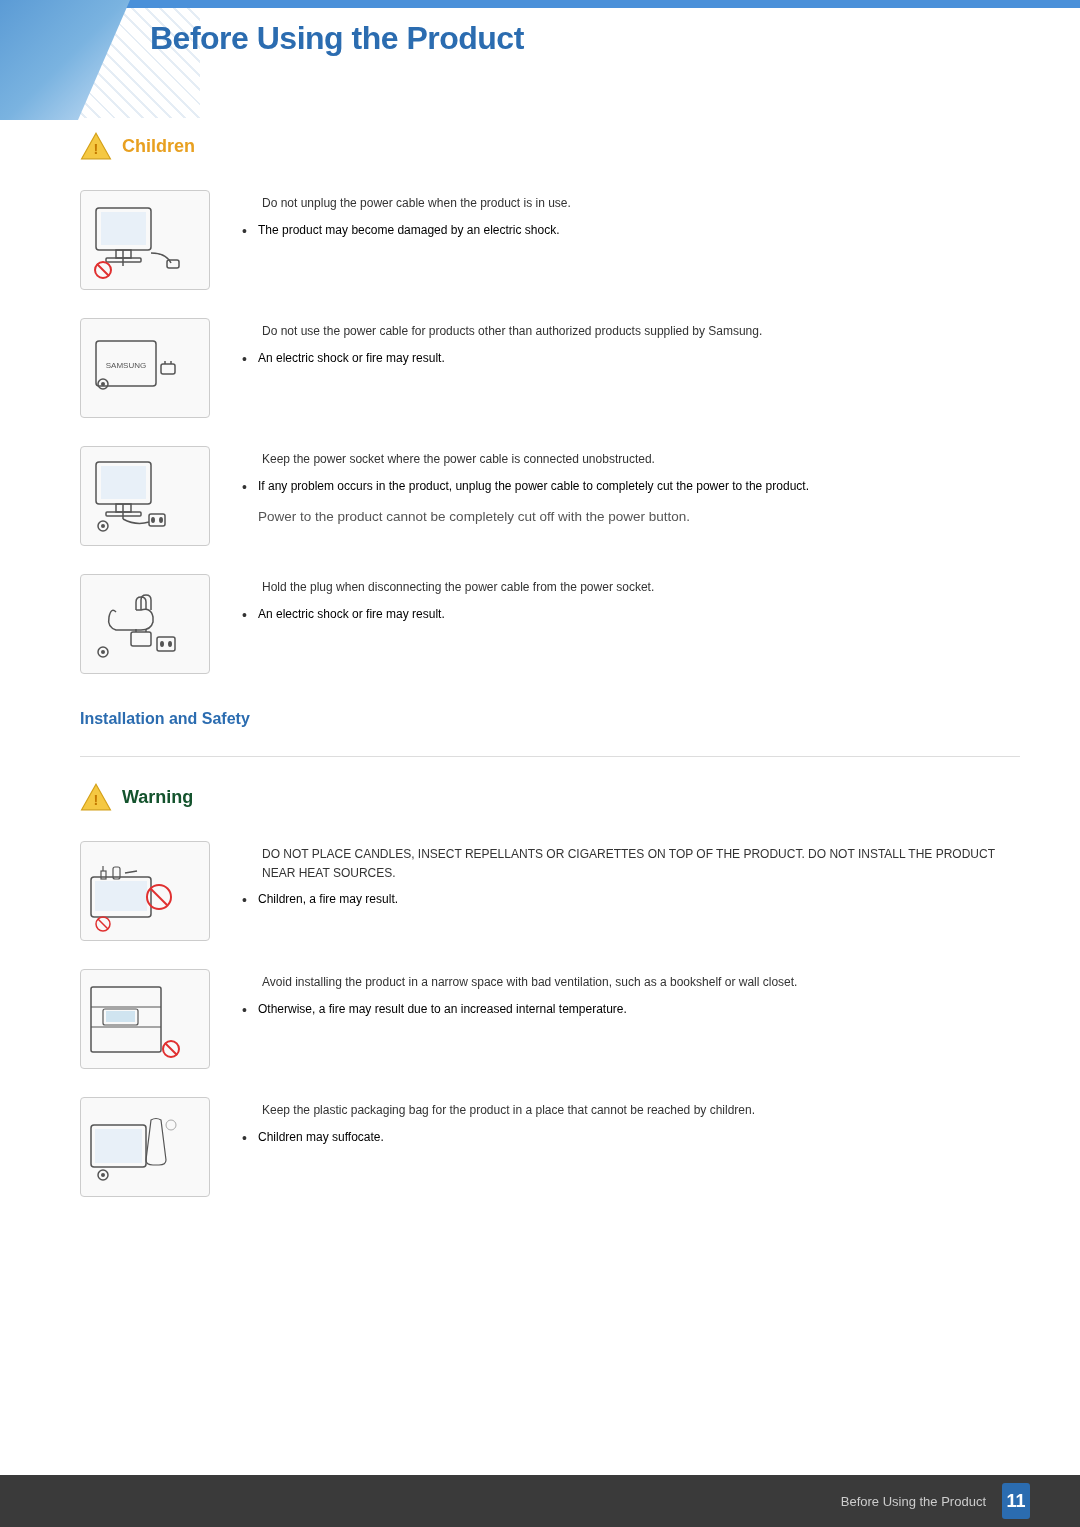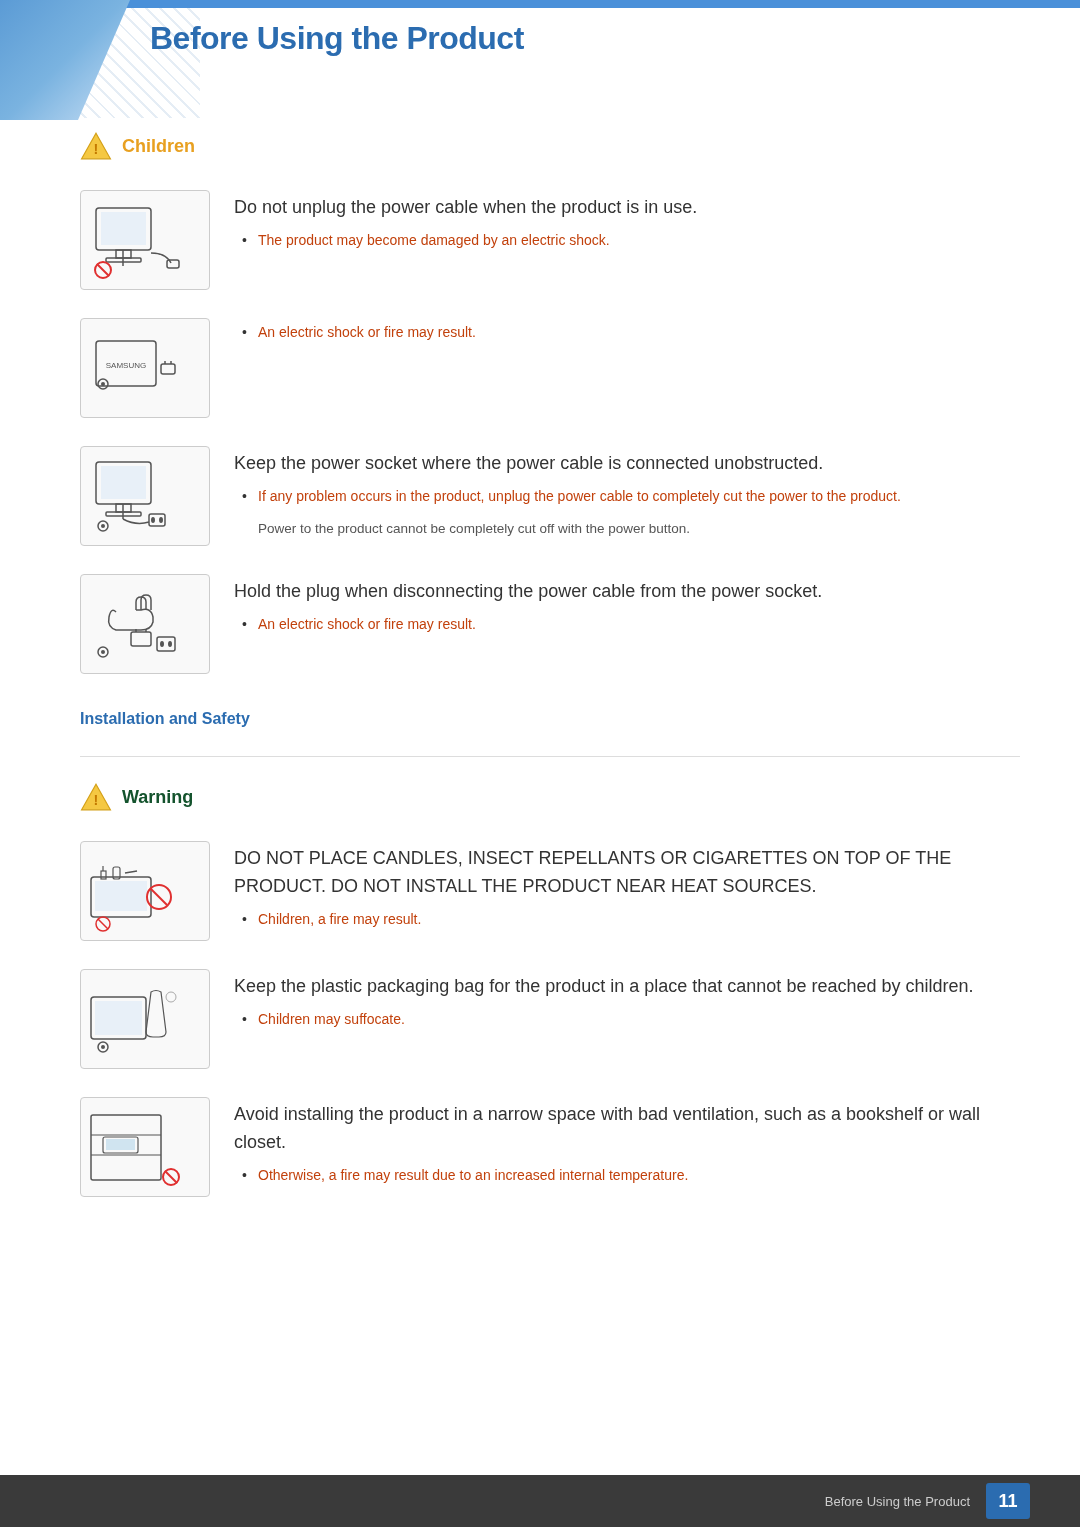--- a/index.html
+++ b/index.html
@@ -134,35 +134,36 @@
       width: 110px;
       height: 85px;
     }
 
     .item-text {
       flex: 1;
       padding-top: 4px;
     }
 
     .item-text p {
-      font-size: 18px;
+      font-size: 12px;
       line-height: 1.55;
       color: #333;
       margin-bottom: 8px;
+      margin-left: 28px;
     }
 
     .item-text ul {
       list-style: none;
       padding-left: 8px;
     }
 
     .item-text ul li {
-      font-size: 14px;
+      font-size: 12px;
       line-height: 1.5;
-      color: #c2410c;
+      color: #000000;
       padding-left: 16px;
       position: relative;
       margin-bottom: 4px;
     }
 
     .item-text ul li::before {
       content: '•';
       position: absolute;
       left: 0;
       color: #333;
@@ -208,21 +209,21 @@
     .footer-text {
       color: #ccc;
       font-size: 13px;
     }
 
     .footer-number {
       background: #2b6cb0;
       color: white;
       font-size: 18px;
       font-weight: bold;
-      width: 44px;
+      width: 28px;
       height: 36px;
       border-radius: 3px;
       display: flex;
       align-items: center;
       justify-content: center;
     }
 
     .divider-line {
       height: 1px;
       background: #ddd;
@@ -294,20 +295,21 @@
 
           <rect x="80" y="38" width="14" height="10" rx="2" fill="none" stroke="#555" stroke-width="1.5"></rect>
           <line x1="84" y1="35" x2="84" y2="38" stroke="#555" stroke-width="1.5"></line>
           <line x1="90" y1="35" x2="90" y2="38" stroke="#555" stroke-width="1.5"></line>
 
           <circle cx="22" cy="58" r="5" fill="none" stroke="#555" stroke-width="1.5"></circle>
           <circle cx="22" cy="58" r="2" fill="#555"></circle>
         </svg>
       </div>
       <div class="item-text">
+        <p>Do not use the power cable for products other than authorized products supplied by Samsung.</p>
         <ul>
           <li>An electric shock or fire may result.</li>
         </ul>
       </div>
     </div>
 
     <div class="item-row">
       <div class="item-image">
         <svg viewBox="0 0 110 85" xmlns="http://www.w3.org/2000/svg">
 
@@ -408,59 +410,59 @@
         <ul>
           <li>Children, a fire may result.</li>
         </ul>
       </div>
     </div>
 
     <div class="item-row">
       <div class="item-image">
         <svg viewBox="0 0 110 85" xmlns="http://www.w3.org/2000/svg">
 
+          <rect x="10" y="10" width="70" height="65" rx="2" fill="none" stroke="#555" stroke-width="1.5"></rect>
+
+          <line x1="10" y1="30" x2="80" y2="30" stroke="#555" stroke-width="1.2"></line>
+          <line x1="10" y1="50" x2="80" y2="50" stroke="#555" stroke-width="1.2"></line>
+
+          <rect x="22" y="32" width="35" height="16" rx="2" fill="none" stroke="#555" stroke-width="1.2"></rect>
+          <rect x="25" y="34" width="29" height="11" fill="#d0e4f0"></rect>
+
+          <circle cx="90" cy="72" r="8" fill="none" stroke="#e03030" stroke-width="2"></circle>
+          <line x1="84" y1="66" x2="96" y2="78" stroke="#e03030" stroke-width="2"></line>
+        </svg>
+      </div>
+      <div class="item-text">
+        <p>Avoid installing the product in a narrow space with bad ventilation, such as a bookshelf or wall closet.</p>
+        <ul>
+          <li>Otherwise, a fire may result due to an increased internal temperature.</li>
+        </ul>
+      </div>
+    </div>
+
+    <div class="item-row">
+      <div class="item-image">
+        <svg viewBox="0 0 110 85" xmlns="http://www.w3.org/2000/svg">
+
           <rect x="10" y="20" width="55" height="42" rx="3" fill="none" stroke="#555" stroke-width="1.5"></rect>
           <rect x="14" y="24" width="47" height="34" fill="#e8f0f8"></rect>
 
           <path d="M70 15 Q75 12 80 15 L85 55 Q85 60 78 60 L72 60 Q65 60 65 55 Z" fill="none" stroke="#555" stroke-width="1.2"></path>
 
           <circle cx="90" cy="20" r="5" fill="none" stroke="#aaa" stroke-width="1"></circle>
 
           <circle cx="22" cy="70" r="5" fill="none" stroke="#555" stroke-width="1.5"></circle>
           <circle cx="22" cy="70" r="2" fill="#555"></circle>
         </svg>
       </div>
       <div class="item-text">
         <p>Keep the plastic packaging bag for the product in a place that cannot be reached by children.</p>
         <ul>
           <li>Children may suffocate.</li>
-        </ul>
-      </div>
-    </div>
-
-    <div class="item-row">
-      <div class="item-image">
-        <svg viewBox="0 0 110 85" xmlns="http://www.w3.org/2000/svg">
-
-          <rect x="10" y="10" width="70" height="65" rx="2" fill="none" stroke="#555" stroke-width="1.5"></rect>
-
-          <line x1="10" y1="30" x2="80" y2="30" stroke="#555" stroke-width="1.2"></line>
-          <line x1="10" y1="50" x2="80" y2="50" stroke="#555" stroke-width="1.2"></line>
-
-          <rect x="22" y="32" width="35" height="16" rx="2" fill="none" stroke="#555" stroke-width="1.2"></rect>
-          <rect x="25" y="34" width="29" height="11" fill="#d0e4f0"></rect>
-
-          <circle cx="90" cy="72" r="8" fill="none" stroke="#e03030" stroke-width="2"></circle>
-          <line x1="84" y1="66" x2="96" y2="78" stroke="#e03030" stroke-width="2"></line>
-        </svg>
-      </div>
-      <div class="item-text">
-        <p>Avoid installing the product in a narrow space with bad ventilation, such as a bookshelf or wall closet.</p>
-        <ul>
-          <li>Otherwise, a fire may result due to an increased internal temperature.</li>
         </ul>
       </div>
     </div>
 
   </div>
 
 </div>
 
 <div class="footer">
   <span class="footer-text">Before Using the Product</span>

